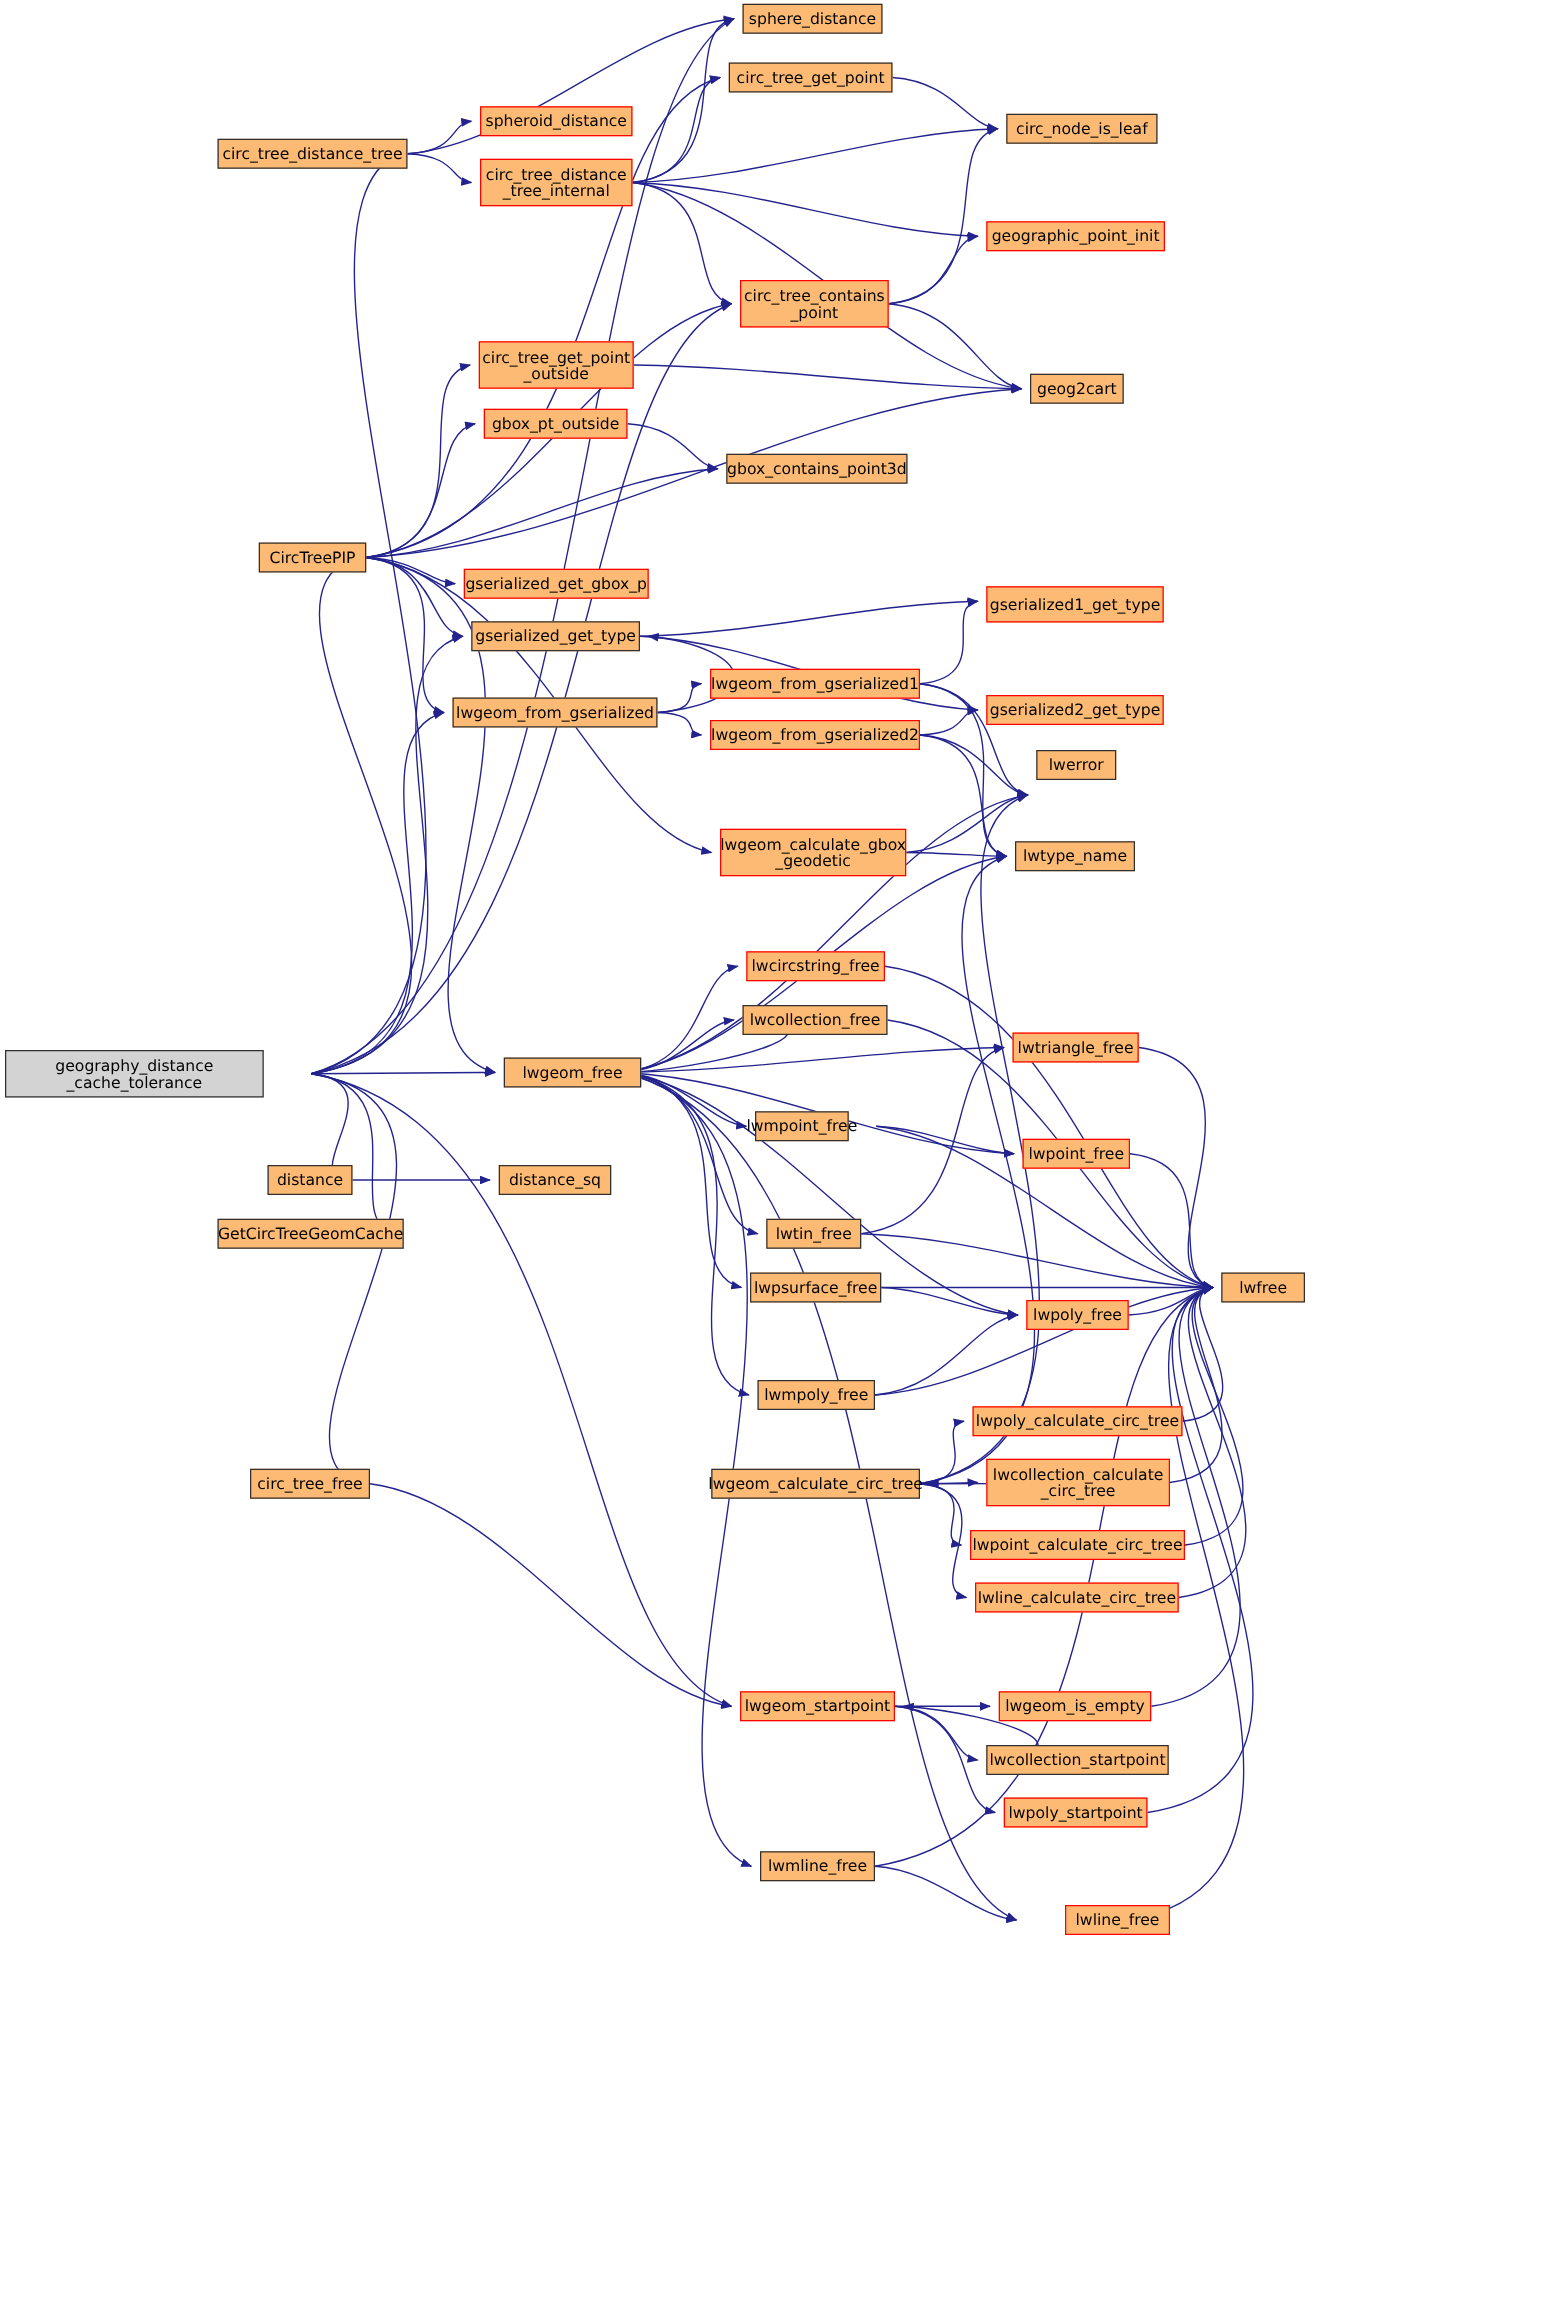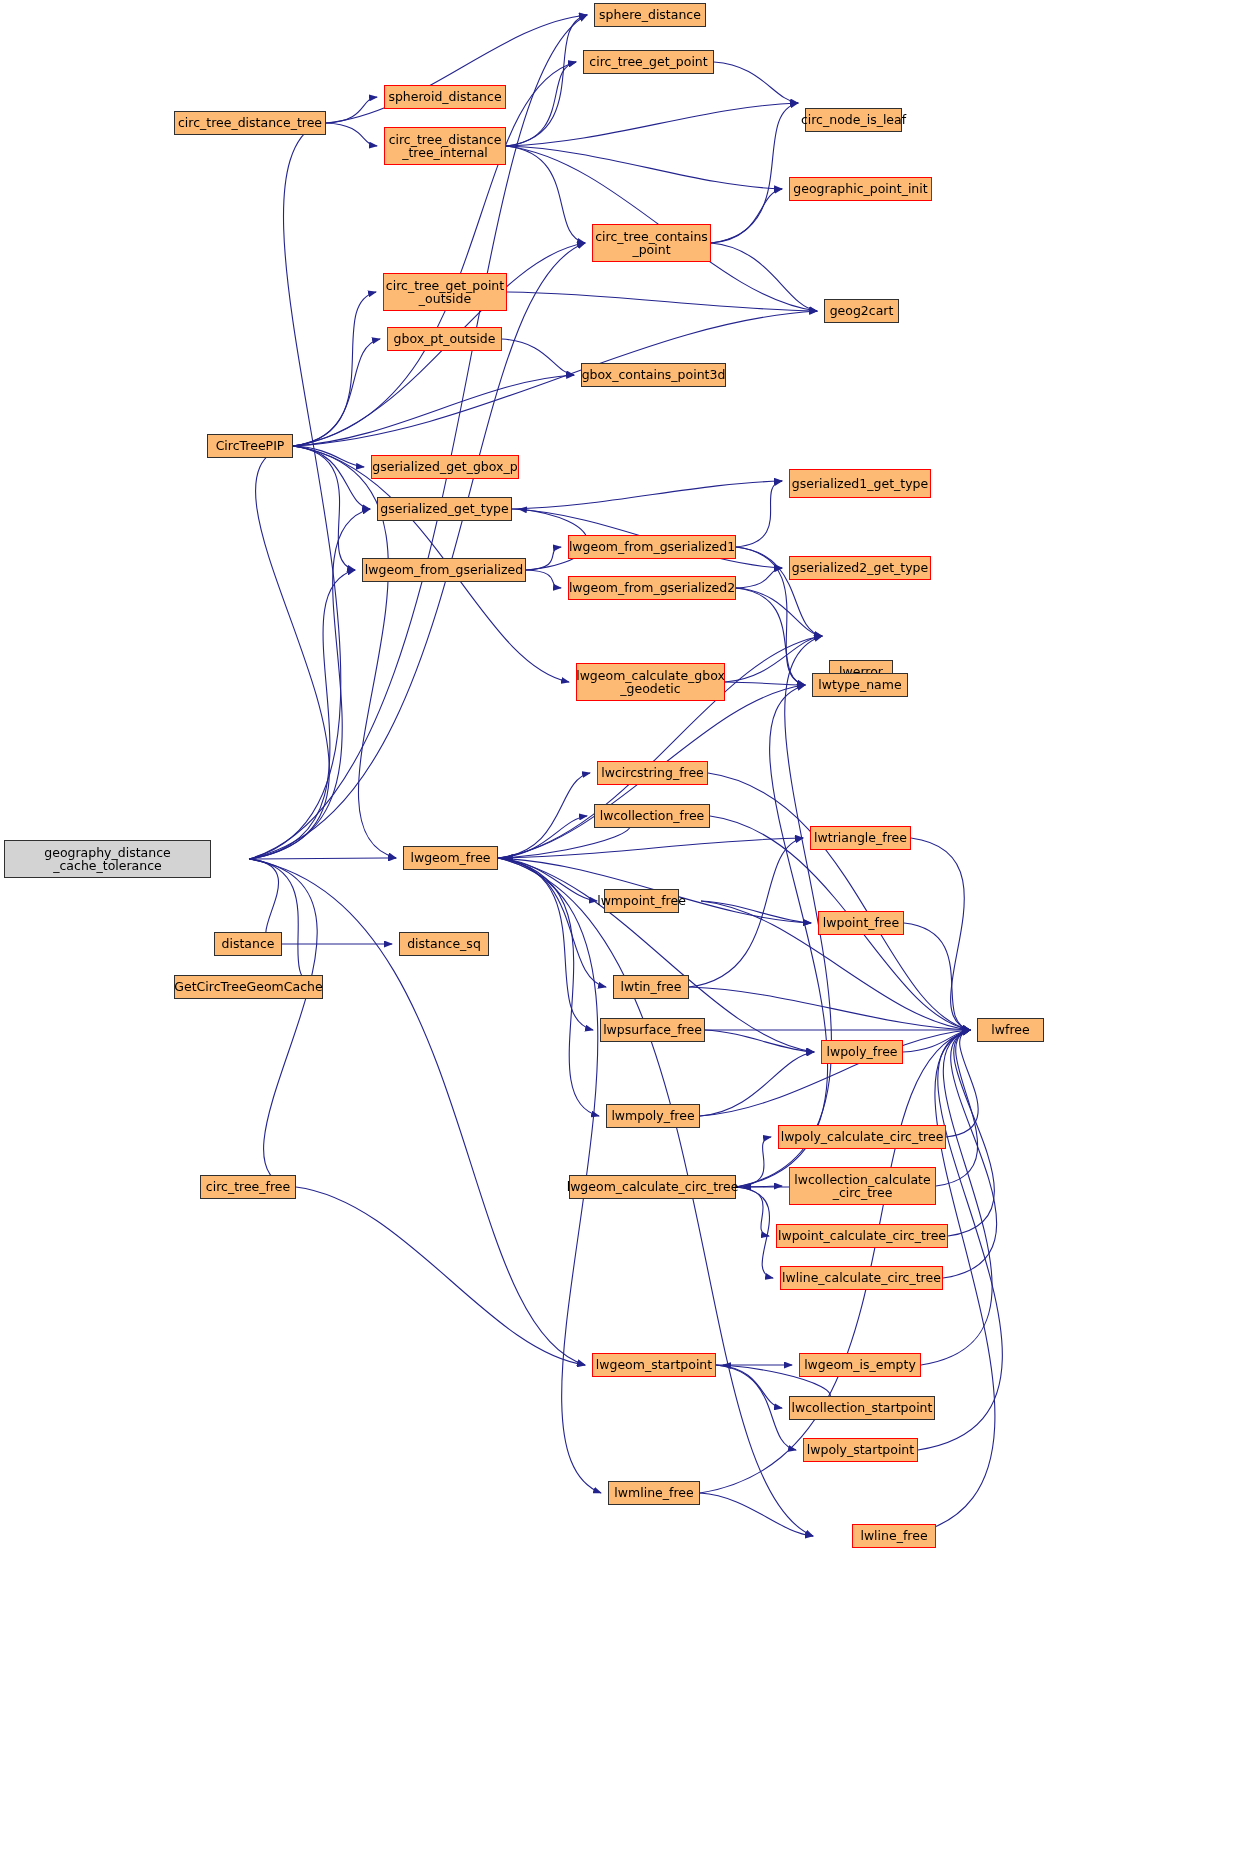--- a/index.html
+++ b/index.html
@@ -128,45 +128,45 @@
   </svg>
   <div id="node-layer">
       <div class="node root" style="left: 4px; top: 840px; width: 207px; height: 38px;"><span class="nlabel">geography_distance
 _cache_tolerance</span></div>
       <div class="node black" style="left: 174px; top: 111px; width: 152px; height: 24px;"><span class="nlabel">circ_tree_distance_tree</span></div>
       <div class="node black" style="left: 594px; top: 3px; width: 112px; height: 24px;"><span class="nlabel">sphere_distance</span></div>
       <div class="node black" style="left: 583px; top: 50px; width: 131px; height: 24px;"><span class="nlabel">circ_tree_get_point</span></div>
       <div class="node red" style="left: 384px; top: 85px; width: 122px; height: 24px;"><span class="nlabel">spheroid_distance</span></div>
       <div class="node red" style="left: 384px; top: 127px; width: 122px; height: 38px;"><span class="nlabel">circ_tree_distance
 _tree_internal</span></div>
-      <div class="node black" style="left: 805px; top: 108px; width: 97px; height: 24px;"><span class="nlabel">circ_node_is_leaf</span></div>
+      <div class="node black" style="left: 805px; top: 91px; width: 121px; height: 24px;"><span class="nlabel">circ_node_is_leaf</span></div>
       <div class="node red" style="left: 789px; top: 177px; width: 143px; height: 24px;"><span class="nlabel">geographic_point_init</span></div>
       <div class="node red" style="left: 592px; top: 224px; width: 119px; height: 38px;"><span class="nlabel">circ_tree_contains
 _point</span></div>
       <div class="node red" style="left: 383px; top: 273px; width: 124px; height: 38px;"><span class="nlabel">circ_tree_get_point
 _outside</span></div>
       <div class="node black" style="left: 824px; top: 299px; width: 75px; height: 24px;"><span class="nlabel">geog2cart</span></div>
       <div class="node red" style="left: 387px; top: 327px; width: 115px; height: 24px;"><span class="nlabel">gbox_pt_outside</span></div>
       <div class="node black" style="left: 581px; top: 363px; width: 145px; height: 24px;"><span class="nlabel">gbox_contains_point3d</span></div>
       <div class="node black" style="left: 207px; top: 434px; width: 86px; height: 24px;"><span class="nlabel">CircTreePIP</span></div>
       <div class="node red" style="left: 371px; top: 455px; width: 148px; height: 24px;"><span class="nlabel">gserialized_get_gbox_p</span></div>
       <div class="node red" style="left: 789px; top: 469px; width: 142px; height: 29px;"><span class="nlabel">gserialized1_get_type</span></div>
       <div class="node black" style="left: 377px; top: 497px; width: 135px; height: 24px;"><span class="nlabel">gserialized_get_type</span></div>
       <div class="node red" style="left: 568px; top: 535px; width: 168px; height: 24px;"><span class="nlabel">lwgeom_from_gserialized1</span></div>
       <div class="node red" style="left: 789px; top: 556px; width: 142px; height: 24px;"><span class="nlabel">gserialized2_get_type</span></div>
       <div class="node black" style="left: 362px; top: 558px; width: 164px; height: 24px;"><span class="nlabel">lwgeom_from_gserialized</span></div>
       <div class="node red" style="left: 568px; top: 576px; width: 168px; height: 24px;"><span class="nlabel">lwgeom_from_gserialized2</span></div>
-      <div class="node black" style="left: 829px; top: 660px; width: 64px; height: 24px;"><span class="nlabel">lwerror</span></div>
+      <div class="node black" style="left: 829px; top: 600px; width: 64px; height: 24px;"><span class="nlabel">lwerror</span></div>
       <div class="node red" style="left: 576px; top: 663px; width: 149px; height: 38px;"><span class="nlabel">lwgeom_calculate_gbox
 _geodetic</span></div>
       <div class="node black" style="left: 812px; top: 673px; width: 96px; height: 24px;"><span class="nlabel">lwtype_name</span></div>
       <div class="node red" style="left: 597px; top: 761px; width: 111px; height: 24px;"><span class="nlabel">lwcircstring_free</span></div>
       <div class="node black" style="left: 594px; top: 804px; width: 116px; height: 24px;"><span class="nlabel">lwcollection_free</span></div>
       <div class="node red" style="left: 810px; top: 826px; width: 101px; height: 24px;"><span class="nlabel">lwtriangle_free</span></div>
-      <div class="node black" style="left: 403px; top: 846px; width: 95px; height: 24px;"><span class="nlabel">lwgeom_free</span></div>
+      <div class="node black" style="left: 403px; top: 846px; width: 110px; height: 24px;"><span class="nlabel">lwgeom_free</span></div>
       <div class="node black" style="left: 604px; top: 889px; width: 75px; height: 24px; text-align: center;"><span class="nlabel">lwmpoint_free</span></div>
       <div class="node red" style="left: 818px; top: 911px; width: 86px; height: 24px;"><span class="nlabel">lwpoint_free</span></div>
       <div class="node black" style="left: 214px; top: 932px; width: 68px; height: 24px;"><span class="nlabel">distance</span></div>
       <div class="node black" style="left: 399px; top: 932px; width: 90px; height: 24px;"><span class="nlabel">distance_sq</span></div>
       <div class="node black" style="left: 613px; top: 975px; width: 76px; height: 24px;"><span class="nlabel">lwtin_free</span></div>
       <div class="node black" style="left: 174px; top: 975px; width: 149px; height: 24px;"><span class="nlabel">GetCircTreeGeomCache</span></div>
       <div class="node black" style="left: 977px; top: 1018px; width: 67px; height: 24px;"><span class="nlabel">lwfree</span></div>
       <div class="node black" style="left: 600px; top: 1018px; width: 105px; height: 24px;"><span class="nlabel">lwpsurface_free</span></div>
       <div class="node red" style="left: 821px; top: 1040px; width: 82px; height: 24px;"><span class="nlabel">lwpoly_free</span></div>
       <div class="node black" style="left: 606px; top: 1104px; width: 94px; height: 24px;"><span class="nlabel">lwmpoly_free</span></div>

